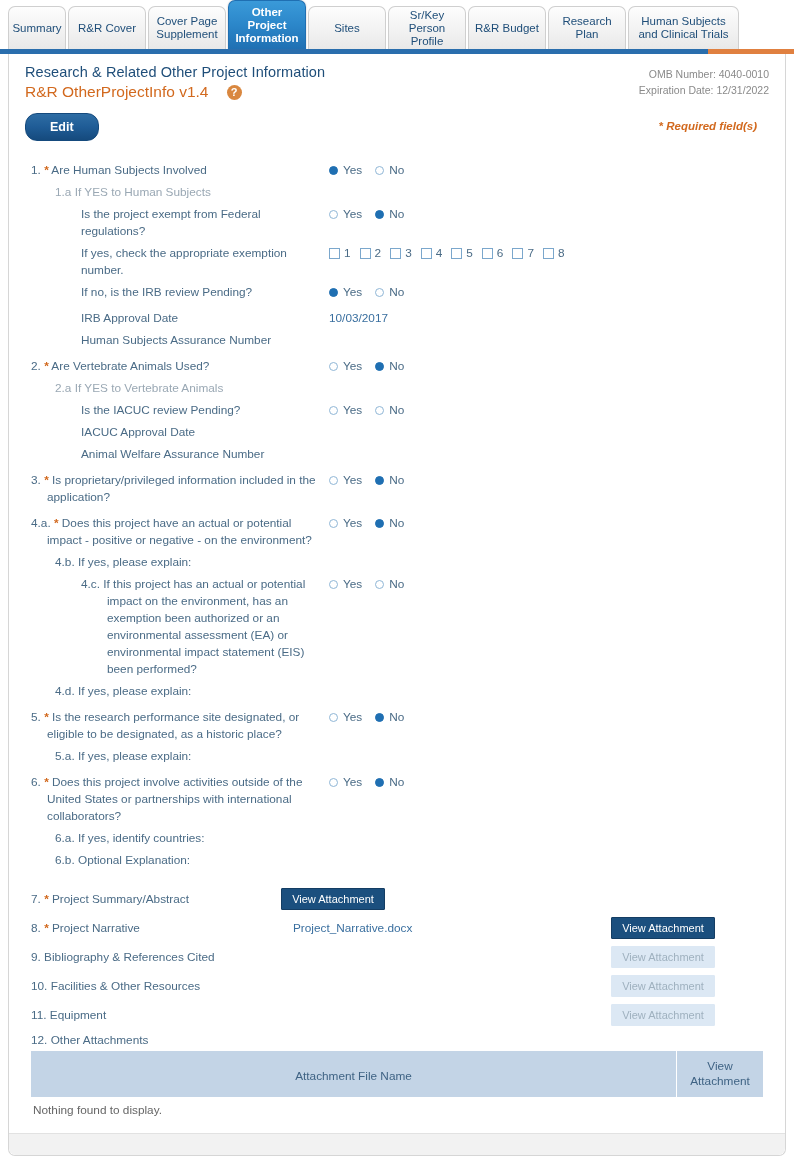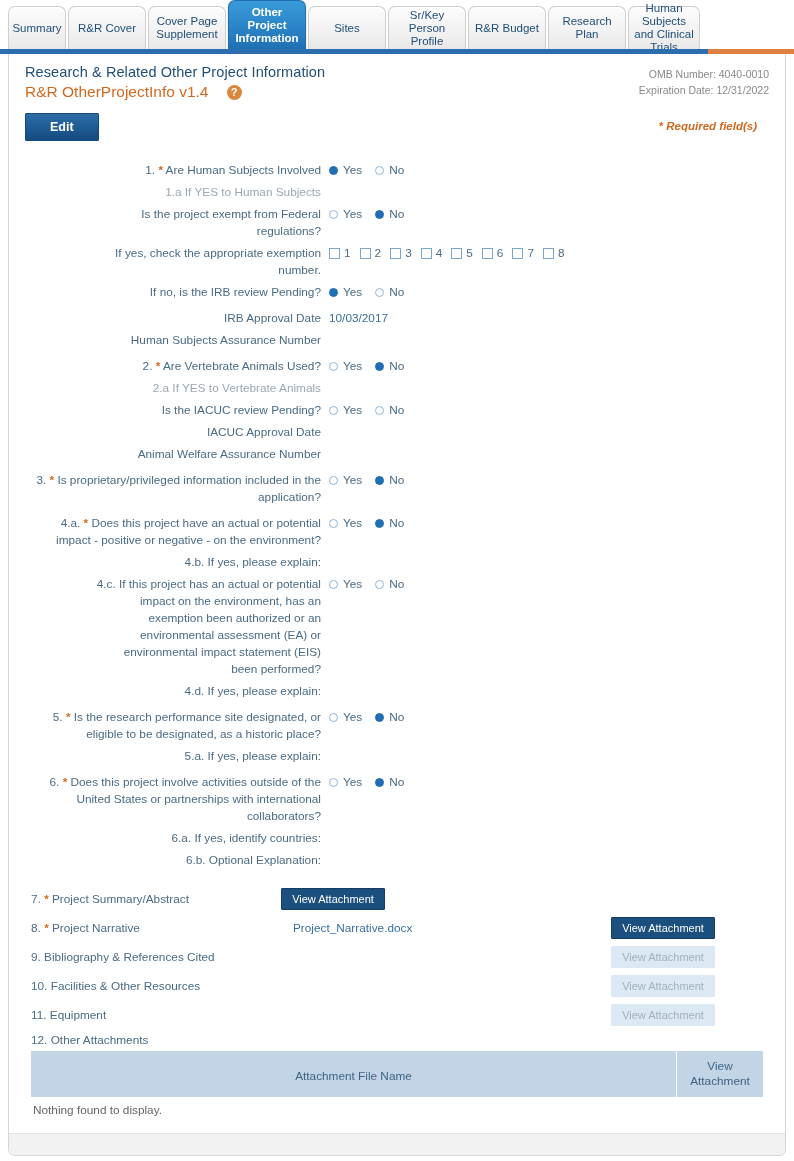--- a/index.html
+++ b/index.html
@@ -35,21 +35,21 @@
     color: #1f4e79;
     background: linear-gradient(to bottom, #fdfdfd 0%, #f2f2f2 55%, #e8e8e8 100%);
     border: 1px solid #cfcfcf;
     border-bottom: none;
     border-radius: 7px 7px 0 0;
     cursor: pointer;
     height: 44px;
   }
   .tab.w-sm { width: 58px; }
   .tab.w-md { width: 78px; }
-  .tab.w-lg { width: 72px; }
+  .tab.w-lg { width: 111px; }
   .tab.active {
     color: #ffffff;
     background: linear-gradient(to bottom, #3a9ad9 0%, #2b86c9 50%, #1f6fb2 100%);
     border-color: #1f6fb2;
     font-weight: bold;
     height: 50px;
     z-index: 3;
     box-shadow: 0 0 2px rgba(0,0,0,.25);
   }
   .rule {
@@ -126,36 +126,36 @@
   .edit-btn {
     margin: 12px 0 0 14px;
     display: inline-block;
     padding: 6px 24px;
     font-size: 12.5px;
     font-weight: bold;
     color: #ffffff;
     background: linear-gradient(to bottom, #2e6da4 0%, #1f5c96 50%, #154a7d 100%);
     border: 1px solid #154a7d;
     cursor: pointer;
-    border-radius: 1px;
+    border-radius: 12px;
   }
 
   
   .form { padding: 12px 14px 0 14px; font-size: 11.8px; color: #4a6b86; }
 
   .row {
     display: flex;
     align-items: flex-start;
     min-height: 17px;
     margin-bottom: 2px;
   }
   .row.gap { margin-top: 9px; }
   .row.gap-sm { margin-top: 5px; }
 
-  .lbl { width: 290px; line-height: 17px; color: #4a6b86; flex: 0 0 290px; text-align: right; }
+  .lbl { width: 290px; line-height: 17px; color: #4a6b86; flex: 0 0 290px; }
   .lbl.ind0 { padding-left: 16px; text-indent: -16px; margin-left: 8px; }
   .lbl.ind1 { padding-left: 24px; text-indent: -24px; margin-left: 32px; width: 266px; flex-basis: 266px;}
   .lbl.ind2 { margin-left: 58px; width: 240px; flex-basis: 240px; }
   .lbl.ind3 { padding-left: 26px; text-indent: -26px; margin-left: 58px; width: 240px; flex-basis: 240px;}
   .lbl.dim { color: #9aa8b4; }
   .star { color: #d2691e; font-weight: bold; }
 
   .ctrl { flex: 1; line-height: 17px; padding-left: 8px; }
 
   

